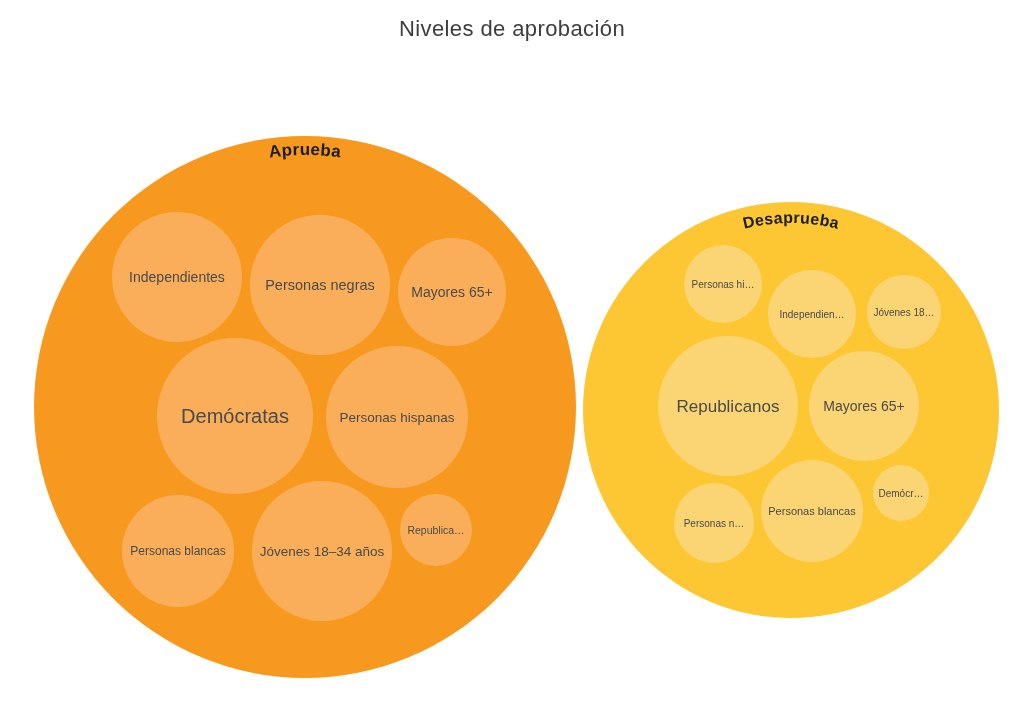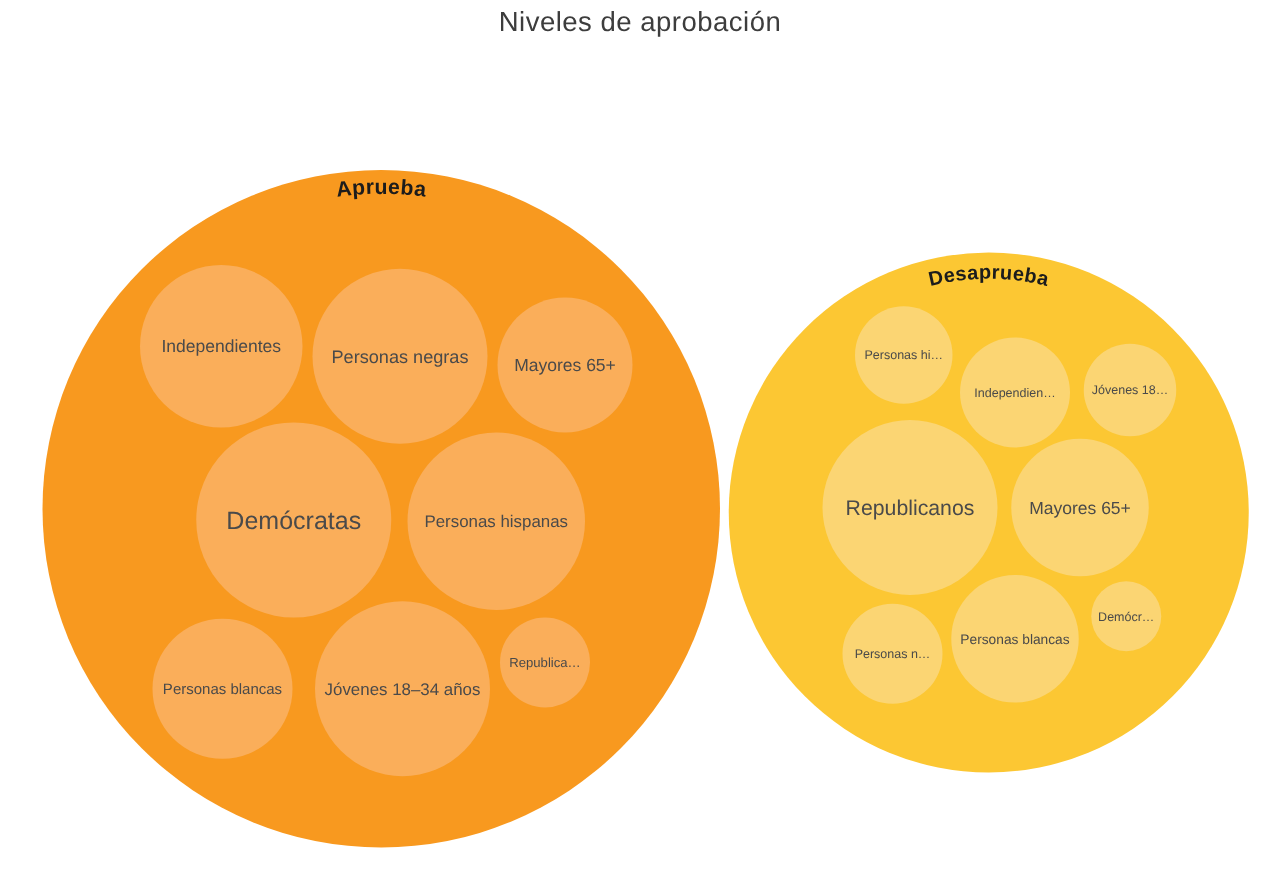--- a/index.html
+++ b/index.html
@@ -11,21 +11,21 @@
     font-family: "Liberation Sans", sans-serif;
     overflow: hidden;
   }
   .stage {
     position: relative;
     width: 1024px;
     height: 701px;
   }
   .chart-title {
     position: absolute;
-    top: 5px;
+    top: 16px;
     left: 0;
     width: 1024px;
     text-align: center;
     font-size: 22px;
     font-weight: 300;
     letter-spacing: 0.4px;
     color: #3d3d3d;
   }
   svg.bubble-chart {
     position: absolute;

